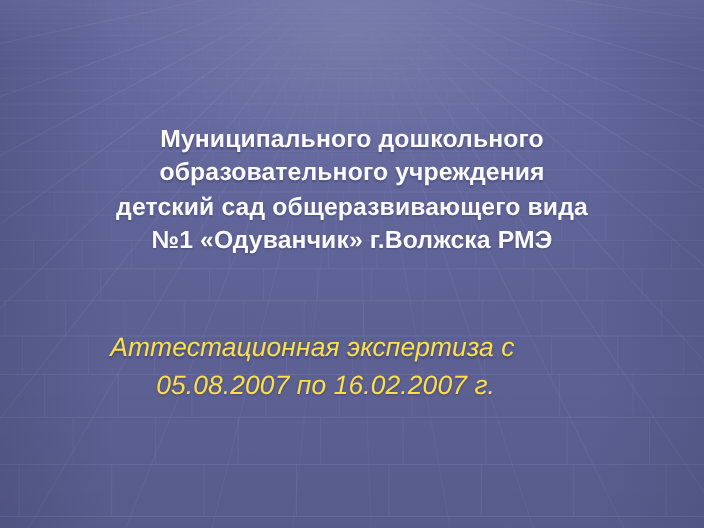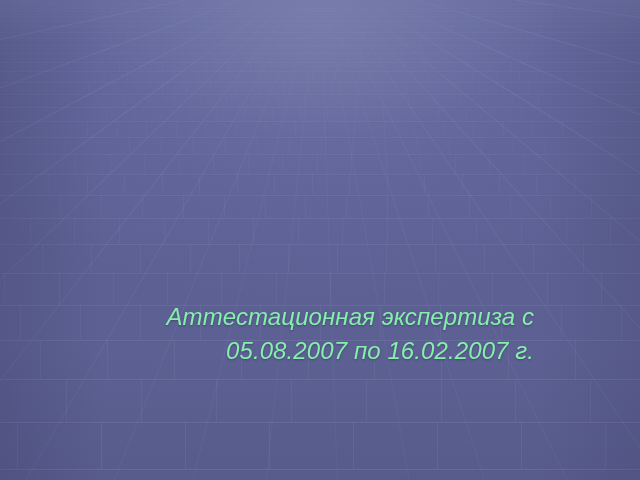--- a/index.html
+++ b/index.html
@@ -124,25 +124,25 @@
     letter-spacing: 0.1px;
     text-shadow: 0 1px 2px rgba(40,42,75,0.40);
   }
   #org-block .ln { display: block; white-space: nowrap; }
 
   #exam-block {
     position: absolute;
     top: 300px;
     left: 34px;
     width: 500px;
-    text-align: right;
+    text-align: center;
     font-size: 24px;
     font-style: italic;
     font-weight: 400;
-    color: #86efac;
+    color: #fde047;
     line-height: 1.42;
     letter-spacing: 0.1px;
     text-shadow: 0 1px 2px rgba(40,42,75,0.45);
   }
   #exam-block .ln { display: block; white-space: nowrap; }
   #exam-block .ln.indent { padding-left: 24px; }
 </style>
 </head>
 <body>
 
@@ -695,20 +695,26 @@
       <div class="ray" style="left: 320px; top: -28px; width: 900px; transform: rotate(160deg); opacity: 0.728;"></div>
       <div class="ray" style="left: 320px; top: -28px; width: 900px; transform: rotate(168deg); opacity: 0.777;"></div>
     </div>
 
   <div class="bg-vignette"></div>
   <div class="bg-soft"></div>
 
   <div class="content">
 
 
+    <div id="org-block">
+      <span class="ln">Муниципального дошкольного</span>
+      <span class="ln">образовательного учреждения</span>
+      <span class="ln">детский сад общеразвивающего вида</span>
+      <span class="ln">№1 «Одуванчик» г.Волжска РМЭ</span>
+    </div>
 
     <div id="exam-block">
       <span class="ln">Аттестационная экспертиза с</span>
       <span class="ln indent">05.08.2007 по 16.02.2007 г.</span>
     </div>
 
   </div>
 </div>
 
 </body></html>

